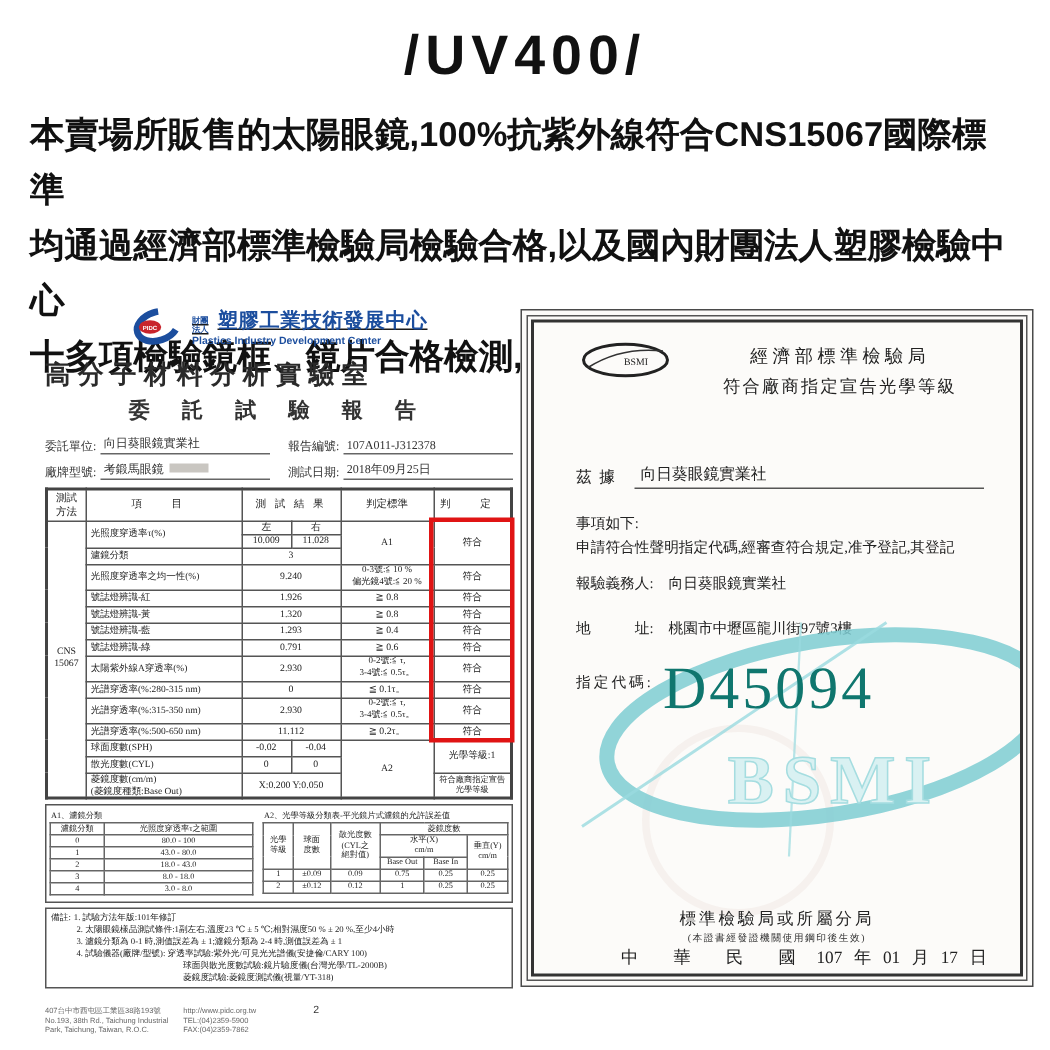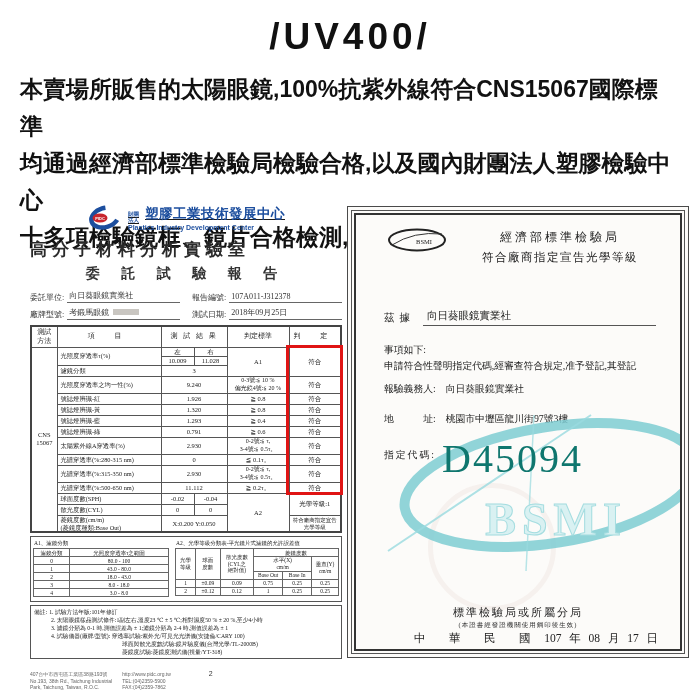--- a/index.html
+++ b/index.html
@@ -434,21 +434,21 @@
 
         <div class="rc-seal"></div>
 
         <div class="rc-issuer">標準檢驗局或所屬分局</div>
         <div class="rc-issuer-note">(本證書經發證機關使用鋼印後生效)</div>
 
         <div class="rc-date">
           <span class="era">中　華　民　國</span>
           <span>107</span>
           <span>年</span>
-          <span>08</span>
+          <span>01</span>
           <span>月</span>
           <span>17</span>
           <span>日</span>
         </div>
 
       </div>
     </div>
   </div>
 
 </div>

